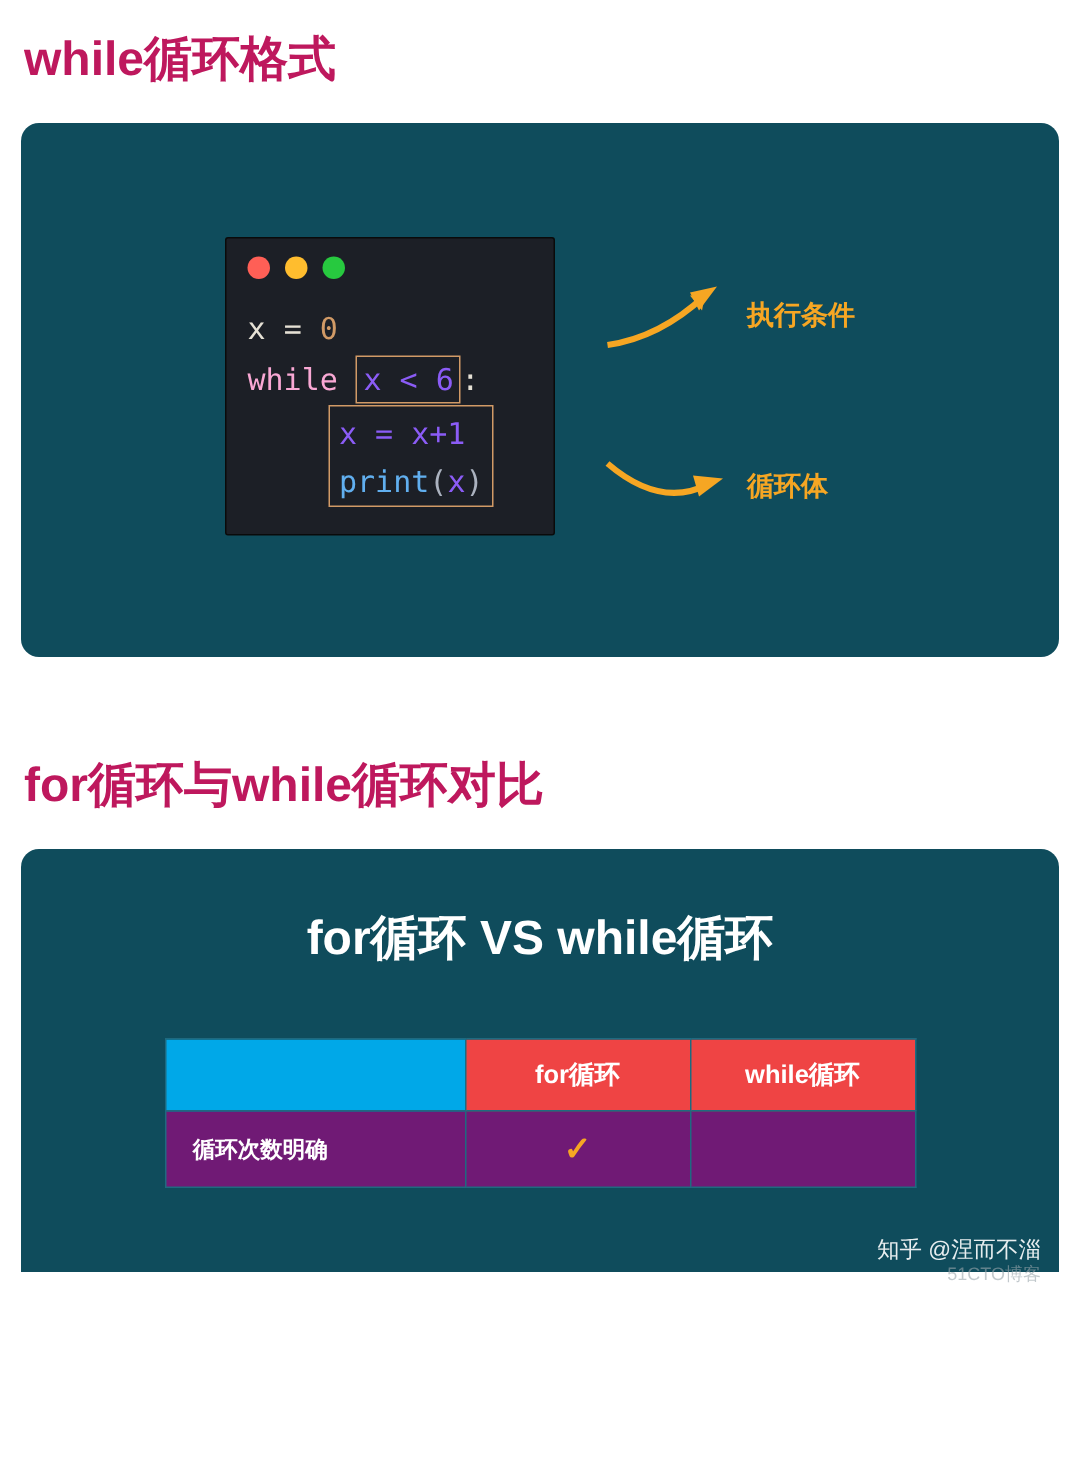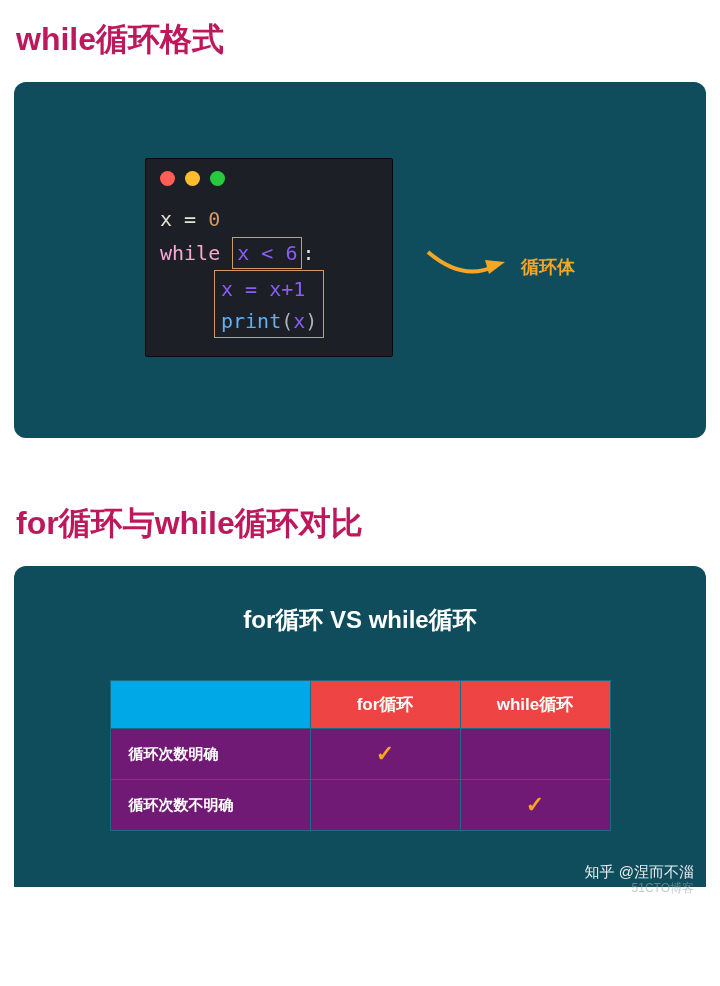--- a/index.html
+++ b/index.html
@@ -26,21 +26,21 @@
   .code-stage {
     display: flex;
     align-items: center;
     justify-content: center;
     gap: 30px;
     min-height: 290px;
   }
   .code-window {
     background: #1c1f26;
     border: 1px solid #0a0a0a;
-    width: 248px;
+    width: 220px;
     padding: 12px 27px 18px 14px;
     border-radius: 2px;
   }
   .dots { display: flex; gap: 10px; margin-bottom: 16px; }
   .dot { width: 15px; height: 15px; border-radius: 50%; }
   .dot.r { background: #ff5f56; }
   .dot.y { background: #ffbd2e; }
   .dot.g { background: #27c93f; }
   .code {
     font-family: Menlo, Consolas, monospace;
@@ -85,21 +85,21 @@
   .arrow-svg { width: 90px; height: 50px; }
   
   .panel2 {
     margin: 0 14px 0 14px;
     background: #0f4c5c;
     border-radius: 12px 12px 0 0;
     padding: 38px 20px 56px 20px;
   }
   .vs-title {
     color: #fff;
-    font-size: 24px;
+    font-size: 32px;
     font-weight: 700;
     text-align: center;
     margin-bottom: 44px;
   }
   .tbl {
     margin: 0 auto;
     border-collapse: collapse;
     width: 500px;
     table-layout: fixed;
   }
@@ -172,20 +172,28 @@
         <div>
           <span class="indent"></span><span class="box2">
             <span class="c-cond">x = x+1</span><br>
             <span class="c-fn">print</span><span class="c-par">(</span><span class="c-cond">x</span><span class="c-par">)</span>
           </span>
         </div>
       </div>
     </div>
 
     <div class="labels">
+      <div class="label-row">
+        <svg class="arrow-svg" viewBox="0 0 90 50">
+          <path d="M5 45 Q 40 40 70 12" stroke="#f6a623" stroke-width="4" fill="none"></path>
+          <polygon points="70,12 60,12 68,22" fill="#f6a623"></polygon>
+          <polygon points="78,6 60,10 66,22" fill="#f6a623"></polygon>
+        </svg>
+        <span>执行条件</span>
+      </div>
       <div class="label-row">
         <svg class="arrow-svg" viewBox="0 0 90 50">
           <path d="M5 10 Q 40 40 72 24" stroke="#f6a623" stroke-width="4" fill="none"></path>
           <polygon points="82,20 62,18 66,32" fill="#f6a623"></polygon>
         </svg>
         <span>循环体</span>
       </div>
     </div>
 
   </div>
@@ -208,23 +216,18 @@
         <th>for循环</th>
         <th>while循环</th>
       </tr>
     </thead>
     <tbody>
       <tr>
         <td class="rowhdr">循环次数明确</td>
         <td><span class="chk">✓</span></td>
         <td><span class="chk"></span></td>
       </tr>
-      <tr>
-        <td class="rowhdr">循环次数不明确</td>
-        <td><span class="chk"></span></td>
-        <td><span class="chk">✓</span></td>
-      </tr>
     </tbody>
   </table>
 </div>
 
 <div class="watermark">知乎 @涅而不淄</div>
 <div class="wm-sub">51CTO博客</div>
 
 </body></html>

